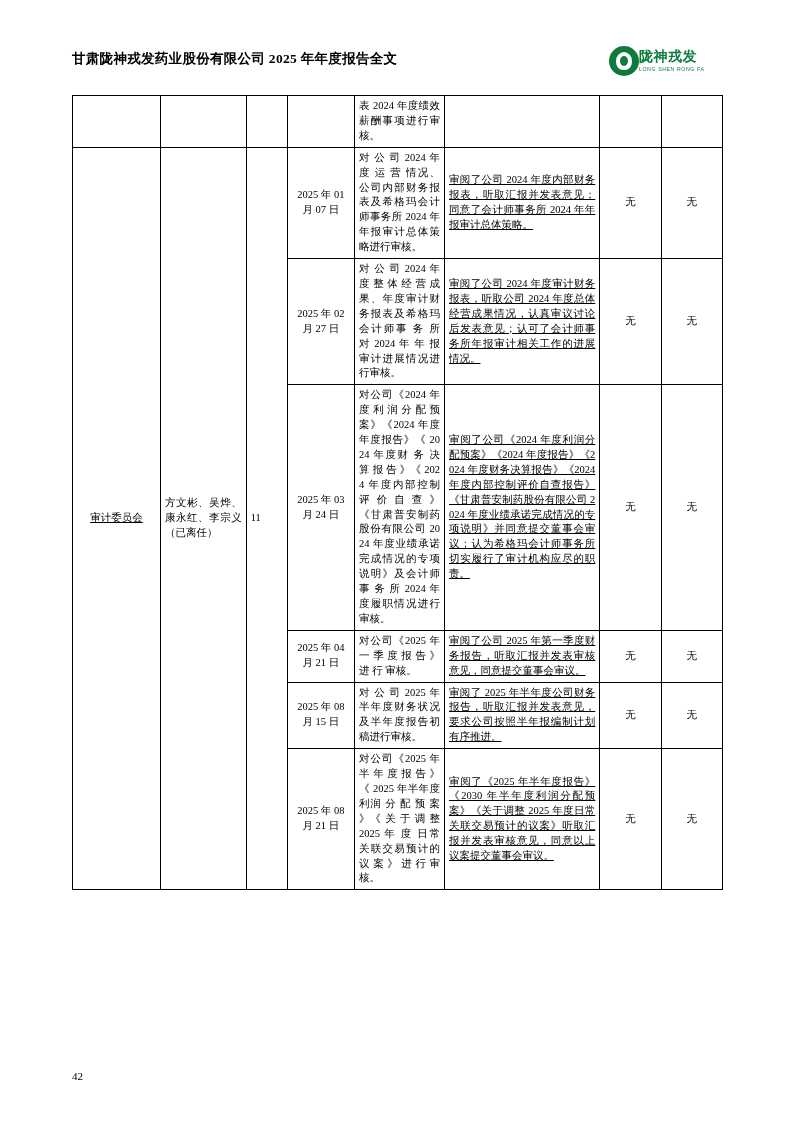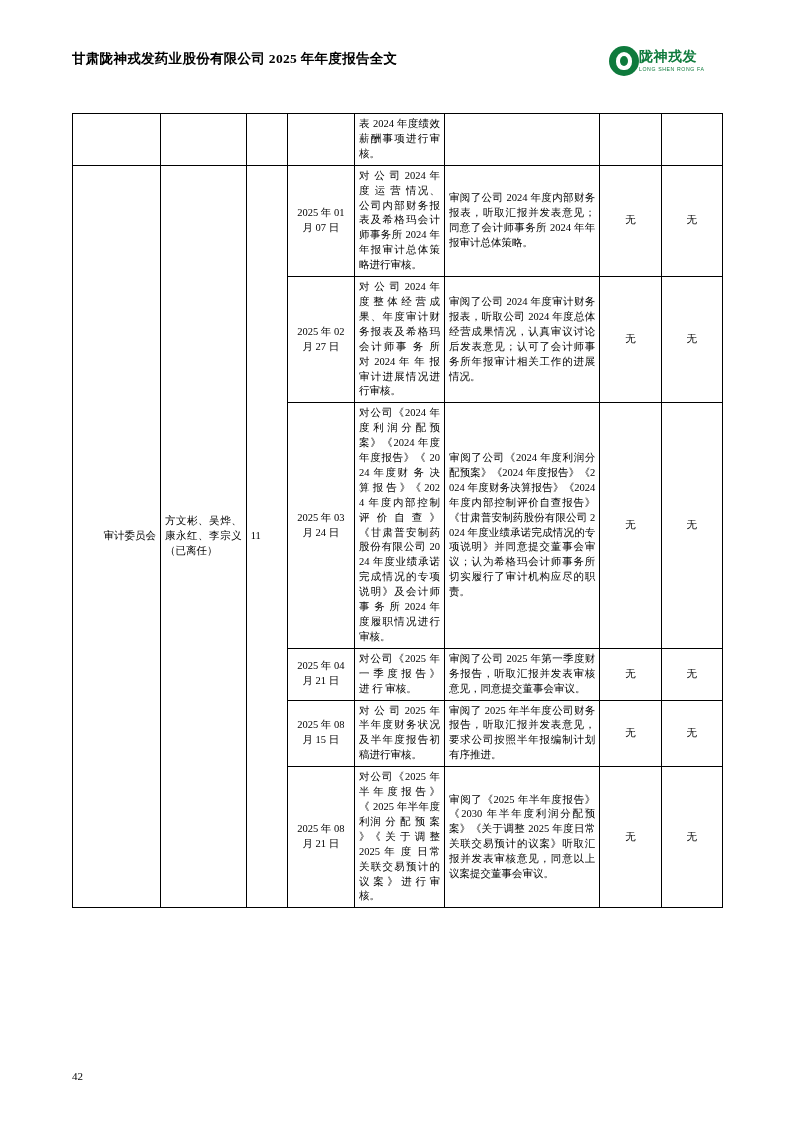--- a/index.html
+++ b/index.html
@@ -82,54 +82,54 @@
     color: #0e7a3c;
     letter-spacing: 0.6px;
     margin-top: 3px;
     font-family: "Liberation Sans", sans-serif;
   }
 
   
   .tbl-wrap {
     position: absolute;
     left: 72px;
-    top: 113px;
+    top: 95px;
     width: 651px;
   }
   table.main {
     border-collapse: collapse;
     width: 651px;
     table-layout: fixed;
   }
   table.main td {
     border: 1px solid #000000;
     vertical-align: middle;
     font-size: 10.5px;
     line-height: 1.42;
     padding: 3px 4px;
     font-family: "Liberation Serif", "DejaVu Serif", serif;
     word-break: break-all;
   }
-  .c-name { width: 86px; text-align: right; }
+  .c-name { width: 86px; text-align: center; text-decoration: underline; }
   .c-members { width: 84px; text-align: left; margin-top: 17px; }
   .c-count { width: 40px; }
   .c-date { width: 66px; text-align: center; margin-left: 32px; }
   .c-matter { width: 88px; text-align: justify; text-align-last: left; }
   .c-opinion { width: 152px; text-align: justify; text-align-last: left; }
   .c-obj { width: 60px; text-align: center; }
   .c-other { width: 60px; text-align: center; }
 
   .members-cell {
     text-align: justify;
     text-align-last: left;
     line-height: 1.55;
     padding: 4px 5px;
   }
   .matter-cell { padding: 4px 5px; }
-  .opinion-cell { padding: 4px 6px; }
+  .opinion-cell { padding: 4px 6px; text-decoration: underline; }
   .date-cell { letter-spacing: 0px; }
 
   
   .page-num {
     position: absolute;
     left: 72px;
     top: 1070px;
     font-size: 11px;
     font-family: "Liberation Serif", "DejaVu Serif", serif;
   }

